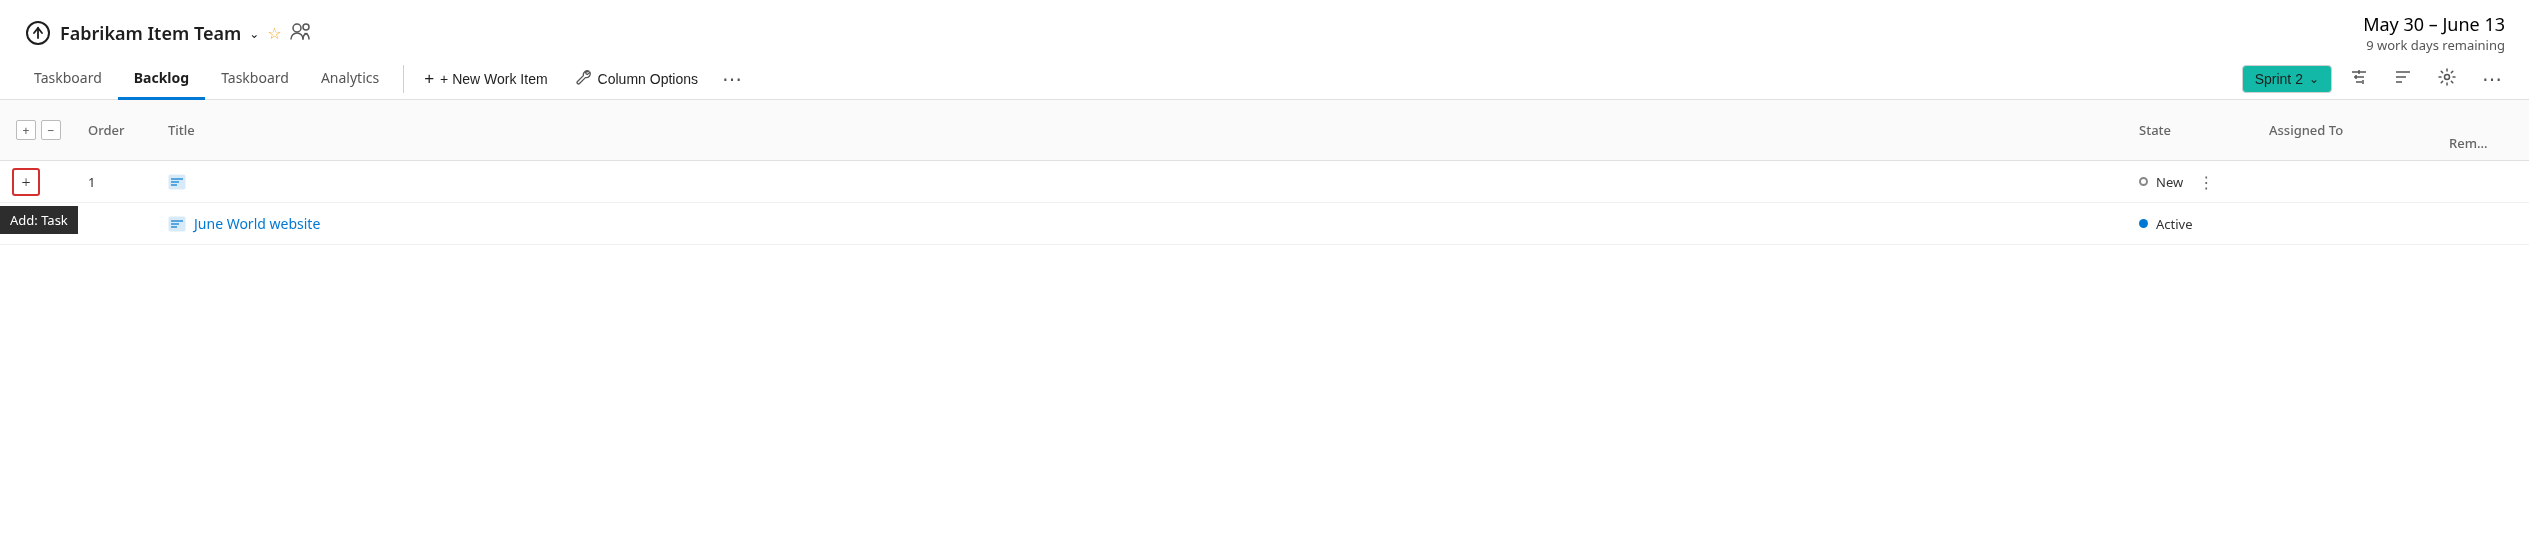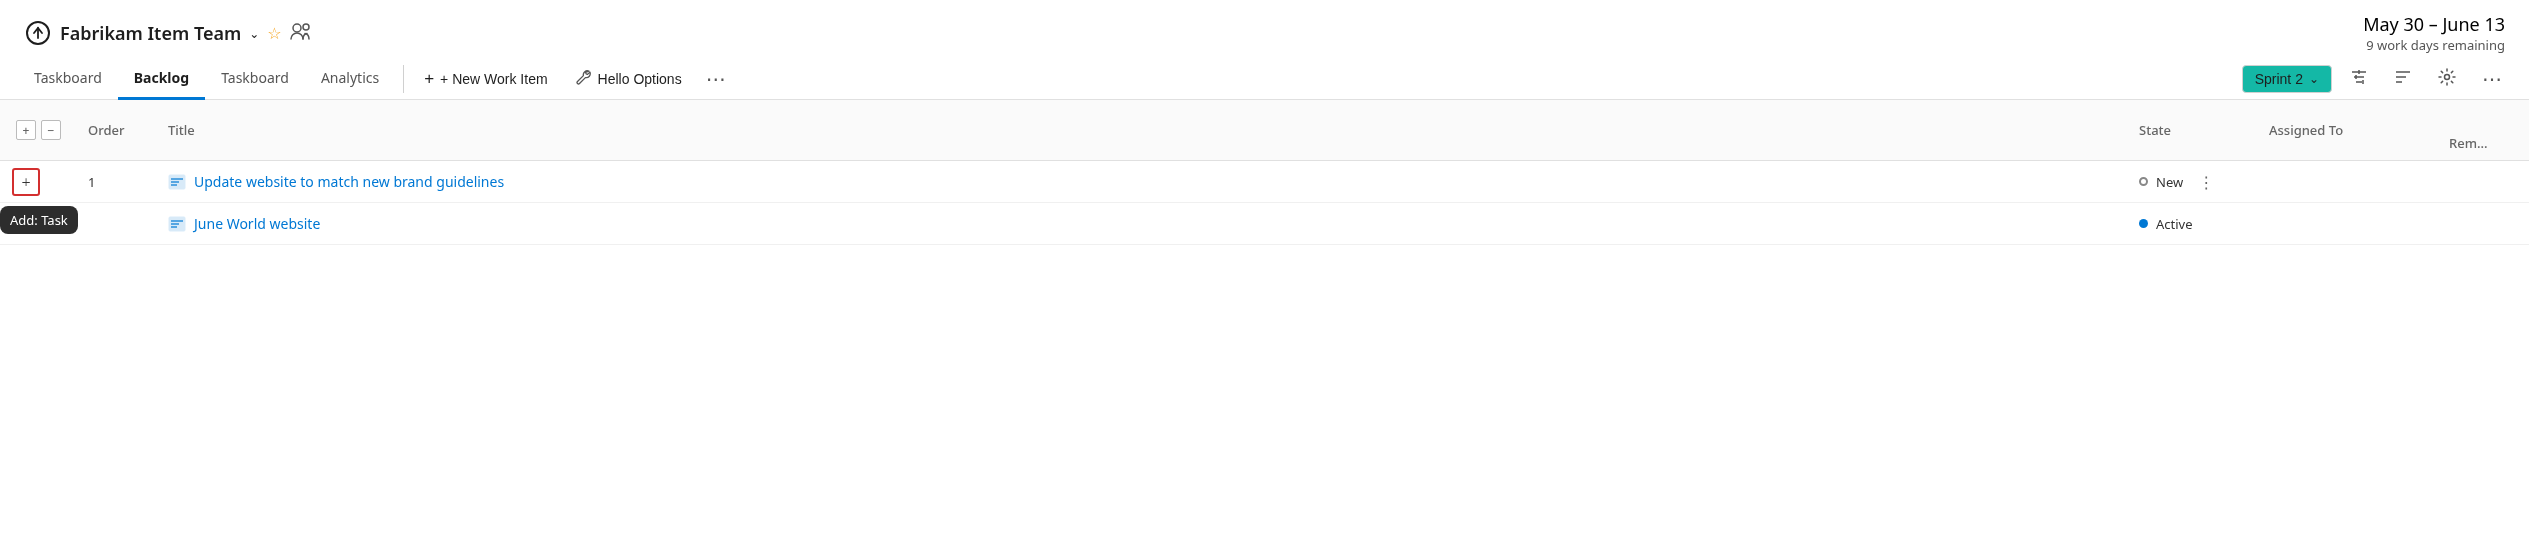--- a/index.html
+++ b/index.html
@@ -275,21 +275,21 @@
 
     
     .tooltip {
       position: absolute;
       bottom: -38px;
       left: 0;
       background: #2d2d2d;
       color: #fff;
       font-size: 13px;
       padding: 5px 10px;
-      border-radius: 8px;
+      border-radius: 0;
       white-space: nowrap;
       z-index: 10;
     }
   </style>
 </head>
 <body>
 
 <div class="app-container">
 
   <div class="header-row">
@@ -332,21 +332,21 @@
       <button class="action-btn">
         <span style="font-size:17px;font-weight:300;">+</span>
         <span style="font-size:14px;">+ New Work Item</span>
       </button>
       <button class="action-btn">
         <span>
           <svg width="16" height="16" viewBox="0 0 16 16" fill="none">
             <path d="M12.9 2.1a4 4 0 00-5.5 4.5L1.5 12.5a1.4 1.4 0 002 2l5.9-5.9a4 4 0 004.5-5.5l-2.3 2.3-1.5-.5-.5-1.5L12.9 2.1z" stroke="#555" stroke-width="1.3" fill="none" stroke-linejoin="round"></path>
           </svg>
         </span>
-        <span>Hello Options</span>
+        <span>Column Options</span>
       </button>
       <button class="more-dots" style="font-size:20px; letter-spacing:1px;">⋯</button>
     </div>
     <div class="nav-right">
       <button class="sprint-dropdown">
         <span>Sprint 2</span>
         <span style="font-size:12px;">⌄</span>
       </button>
       <button class="icon-btn">
         <svg width="18" height="14" viewBox="0 0 18 14" fill="none">
@@ -397,21 +397,20 @@
       <div class="row-order">1</div>
       <div class="row-title">
         <span class="work-item-icon">
           <svg width="18" height="16" viewBox="0 0 18 16" fill="none">
             <rect x="1" y="1" width="16" height="14" rx="1" fill="#0078d4" opacity="0.15" stroke="#0078d4" stroke-width="1"></rect>
             <line x1="3" y1="5" x2="15" y2="5" stroke="#0078d4" stroke-width="1.2"></line>
             <line x1="3" y1="8" x2="11" y2="8" stroke="#0078d4" stroke-width="1.2"></line>
             <line x1="3" y1="11" x2="9" y2="11" stroke="#0078d4" stroke-width="1.2"></line>
           </svg>
         </span>
-        <span style="color:#0078d4; cursor:pointer;">Update website to match new brand guidelines</span>
       </div>
       <div class="row-state">
         <div class="state-dot new"></div>
         <span>New</span>
         <div class="row-actions">⋮</div>
       </div>
       <div class="row-assigned"></div>
       <div class="row-rem"></div>
     </div>
 

